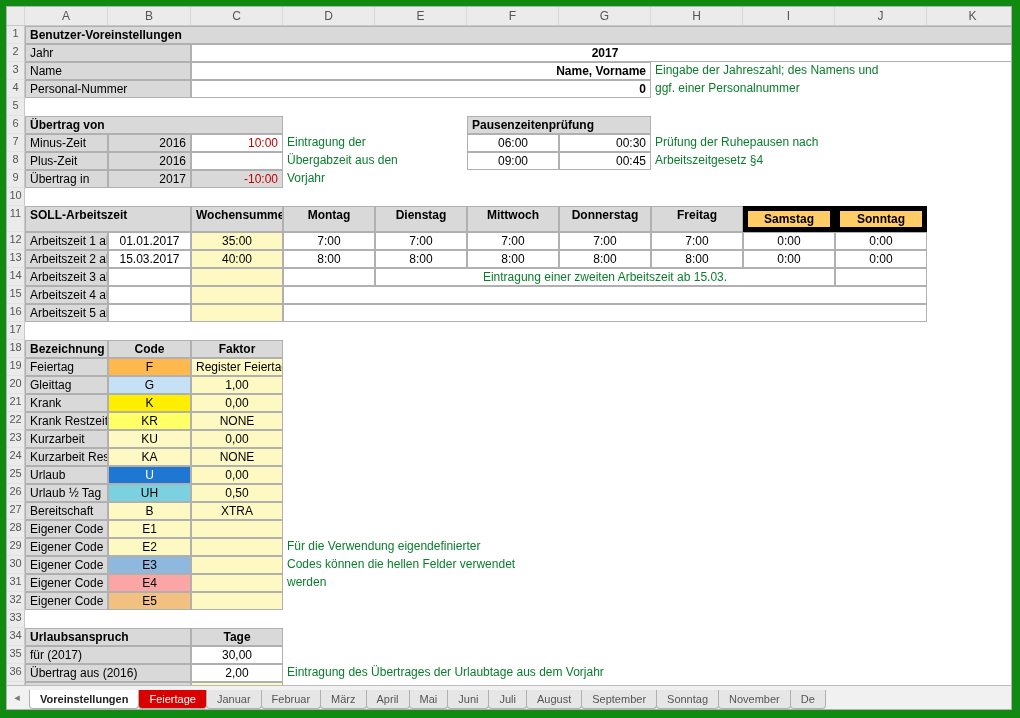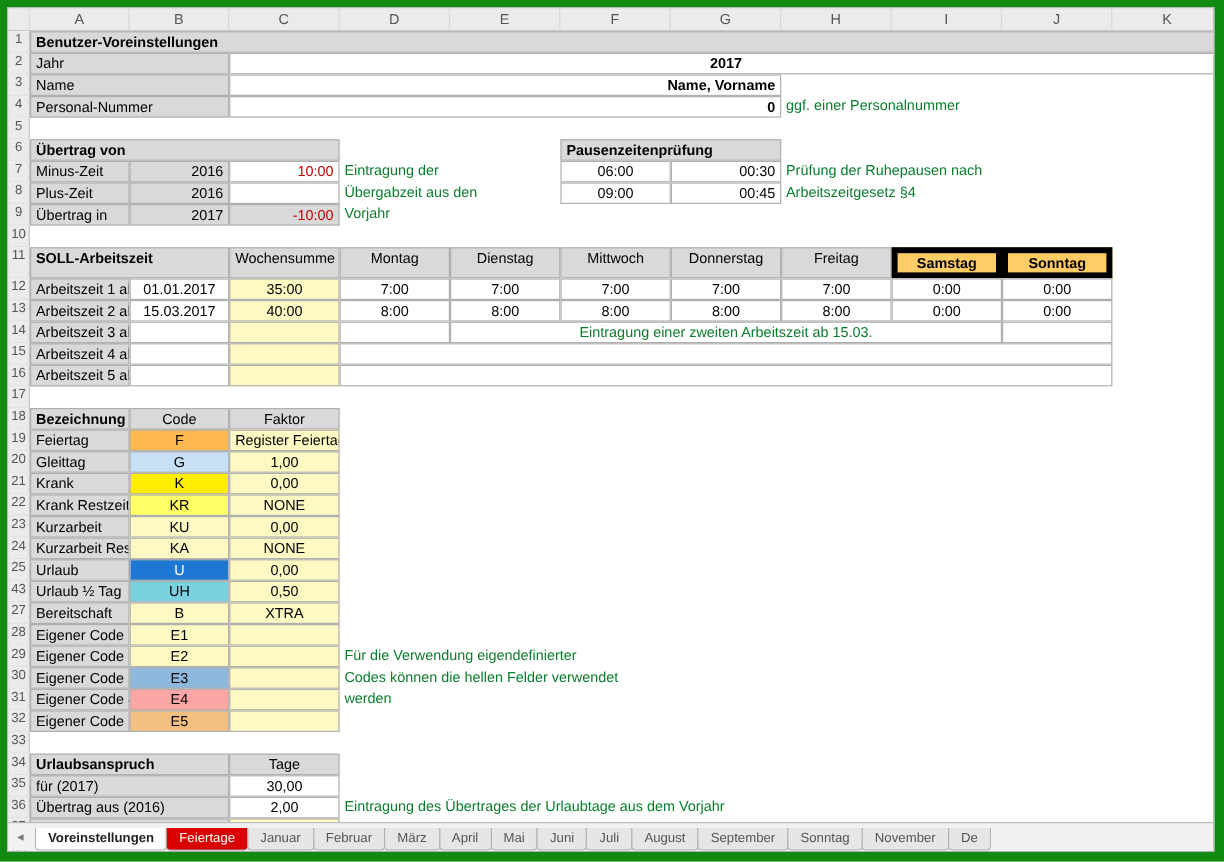--- a/index.html
+++ b/index.html
@@ -47,21 +47,21 @@
     padding-top: 1px;
   }
   .cell {
     padding: 1px 4px;
     border-right: 1px solid transparent;
     border-bottom: 1px solid transparent;
     white-space: nowrap;
     overflow: hidden;
   }
   .hdr { background: #d9d9d9; font-weight: 700; border: 1px solid #b0b0b0; }
-  .hdrc { background: #d9d9d9; font-weight: 400; border: 1px solid #b0b0b0; text-align: center; }
+  .hdrc { background: #d9d9d9; font-weight: 700; border: 1px solid #b0b0b0; text-align: center; }
   .gr { background: #d9d9d9; border: 1px solid #b0b0b0; }
   .grc { background: #fef9c3; border: 1px solid #b0b0b0; text-align: center; }
   .wc { background: #fff; border: 1px solid #b0b0b0; text-align: center; }
   .wr { background: #fff; border: 1px solid #b0b0b0; text-align: right; }
   .oc { background: #ffcc66; border: 5px solid #000000; text-align: center; font-weight: 700;}
   .grr { background: #d9d9d9; border: 1px solid #b0b0b0; text-align: right; }
   .note { color: #0a7d2c; }
   .red { color: #c00000; }
   .span2 { grid-column: span 2; }
   .span3 { grid-column: span 3; }
@@ -148,20 +148,21 @@
   <div class="row">
     <div class="rn">2</div>
     <div class="cell gr span2">Jahr</div>
     <div class="cell wc span9" style="font-weight:700">2017</div>
   </div>
 
   <div class="row">
     <div class="rn">3</div>
     <div class="cell gr span2">Name</div>
     <div class="cell wr span5" style="font-weight:700">Name, Vorname</div>
+    <div class="cell note span3">Eingabe der Jahreszahl; des Namens und</div>
     <div class="cell"></div>
   </div>
 
   <div class="row">
     <div class="rn">4</div>
     <div class="cell gr span2">Personal-Nummer</div>
     <div class="cell wr span5" style="font-weight:700">0</div>
     <div class="cell note span3">ggf. einer Personalnummer</div>
     <div class="cell"></div>
   </div>
@@ -357,21 +358,21 @@
       </div>
       <div class="row">
         <div class="rn">25</div>
     <div class="cell gr">Urlaub</div>
     <div class="cell grc c-blue">U</div>
     <div class="cell grc">0,00</div>
     <div class="cell span7"></div>
         <div class="cell"></div>
       </div>
       <div class="row">
-        <div class="rn">43</div>
+        <div class="rn">26</div>
     <div class="cell gr">Urlaub ½ Tag</div>
     <div class="cell grc c-teal">UH</div>
     <div class="cell grc">0,50</div>
     <div class="cell span7"></div>
         <div class="cell"></div>
       </div>
       <div class="row">
         <div class="rn">27</div>
     <div class="cell gr">Bereitschaft</div>
     <div class="cell grc">B</div>

